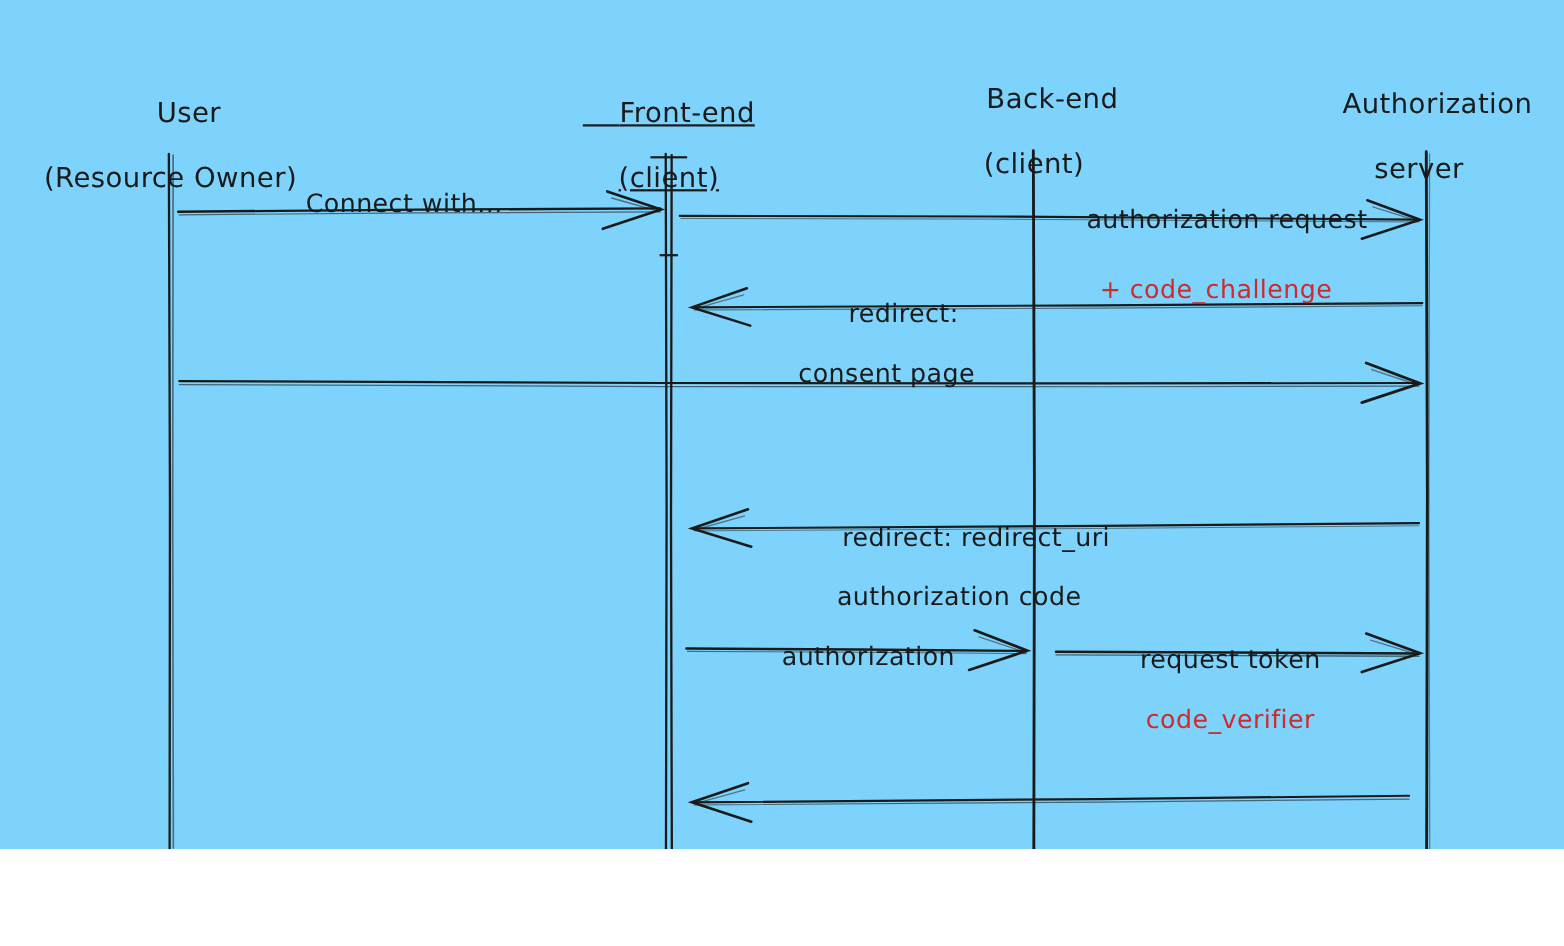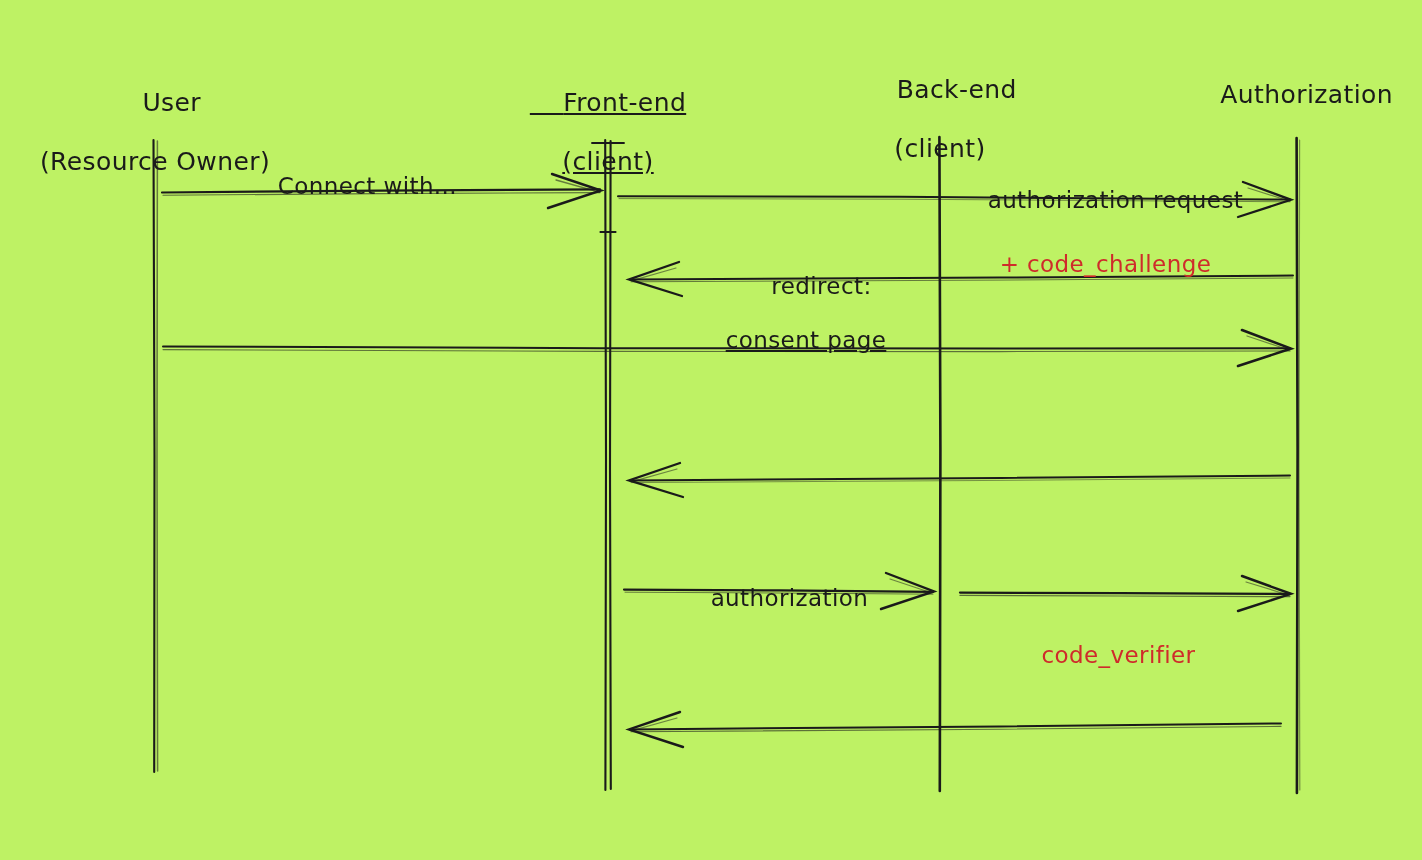--- a/index.html
+++ b/index.html
@@ -7,22 +7,22 @@
     margin: 0;
     padding: 0;
     background: #ffffff;
   }
   body {
     font-family: "DejaVu Sans", sans-serif;
   }
   #canvas {
     position: relative;
     width: 1422px;
-    height: 860px;
-    background: #bef264;
+    height: 772px;
+    background: #7dd3fc;
     overflow: hidden;
   }
   #sketch {
     position: absolute;
     left: 0;
     top: 0;
     width: 1422px;
     height: 860px;
   }
   .lbl {
@@ -41,21 +41,21 @@
   }
   .actor-label .l2 { display: block; }
   .msg-label {
     text-align: center;
     font-size: 23px;
     transform: translateX(-50%);
   }
   .msg-label.accent {
     color: #cf2b2b;
   }
-  .msg-label .l2 { display: block; text-decoration: underline; }
+  .msg-label .l2 { display: block; }
 </style>
 </head>
 <body>
 
 <div id="canvas">
 
   <svg id="sketch" viewBox="0 0 1422 860" xmlns="http://www.w3.org/2000/svg">
 
     <g stroke="#1a1a1a" fill="none" stroke-linecap="round">
       <path d="M153.5,140 L154.5,455 L154.2,772" stroke-width="2.1"></path>
@@ -144,42 +144,50 @@
     <span class="l2">(client)</span>
   </div>
 
   <div class="lbl actor-label" style="left:940px; top:45px;">
     <span>Back-end</span>
     <span class="l2">(client)</span>
   </div>
 
   <div class="lbl actor-label" style="left:1290px; top:50px;">
     <span>Authorization</span>
+    <span class="l2">server</span>
   </div>
 
   <div class="lbl msg-label" style="left:352px; top:146px;text-align:right;">
     <span>Connect with...</span>
   </div>
 
   <div class="lbl msg-label" style="left:1100px; top:160px;">
     <span>authorization request</span>
   </div>
   <div class="lbl msg-label accent" style="left:1090px; top:224px;">
     <span>+ code_challenge</span>
   </div>
 
   <div class="lbl msg-label" style="left:806px; top:246px;text-align:center;">
     <span>redirect:</span>
     <span class="l2">consent page</span>
   </div>
 
 
+  <div class="lbl msg-label" style="left:872px; top:449px;">
+    <span>redirect: redirect_uri</span>
+    <span class="l2">authorization code</span>
+  </div>
 
   <div class="lbl msg-label" style="left:774px; top:558px;">
     <span>authorization</span>
   </div>
 
+  <div class="lbl msg-label" style="left:1103px; top:560px;">
+    <span>request token</span>
+  </div>
   <div class="lbl msg-label accent" style="left:1103px; top:615px;">
     <span>code_verifier</span>
   </div>
 
 
 </div>
 
 </body></html>

